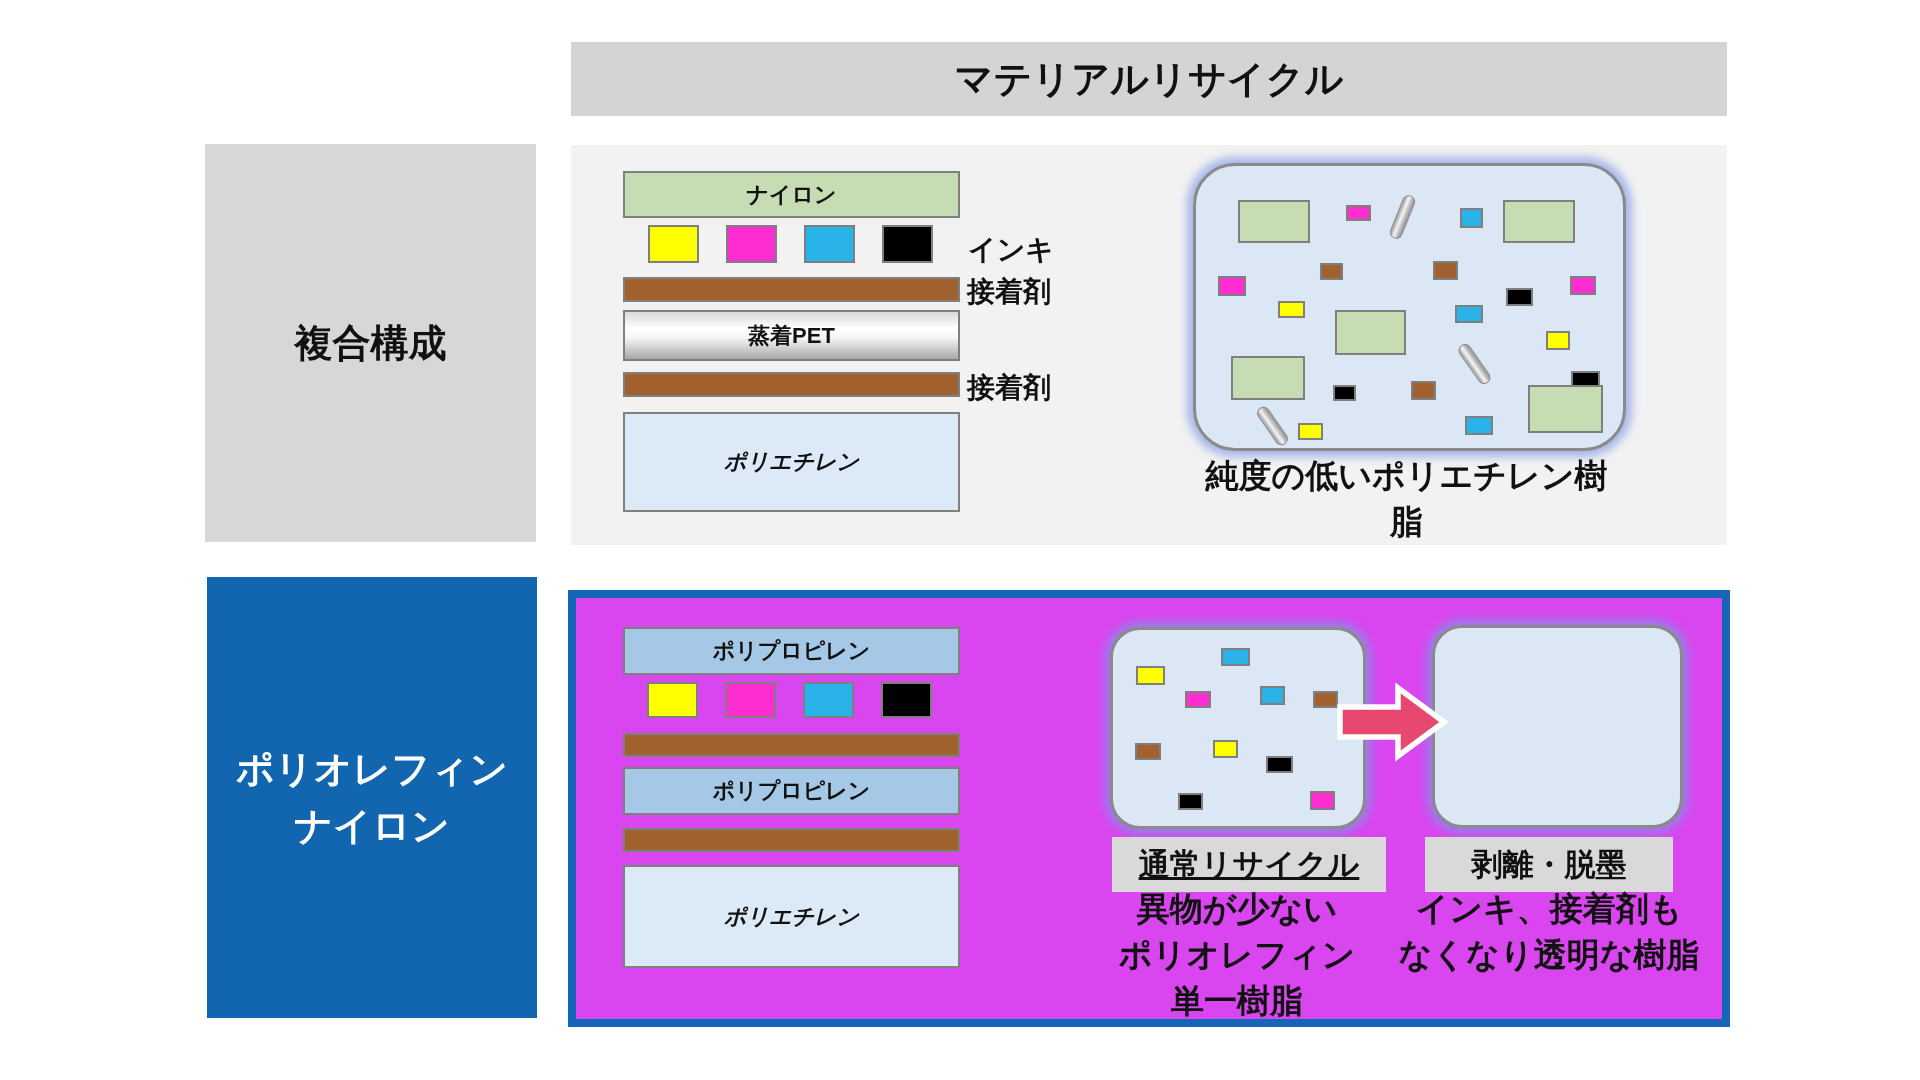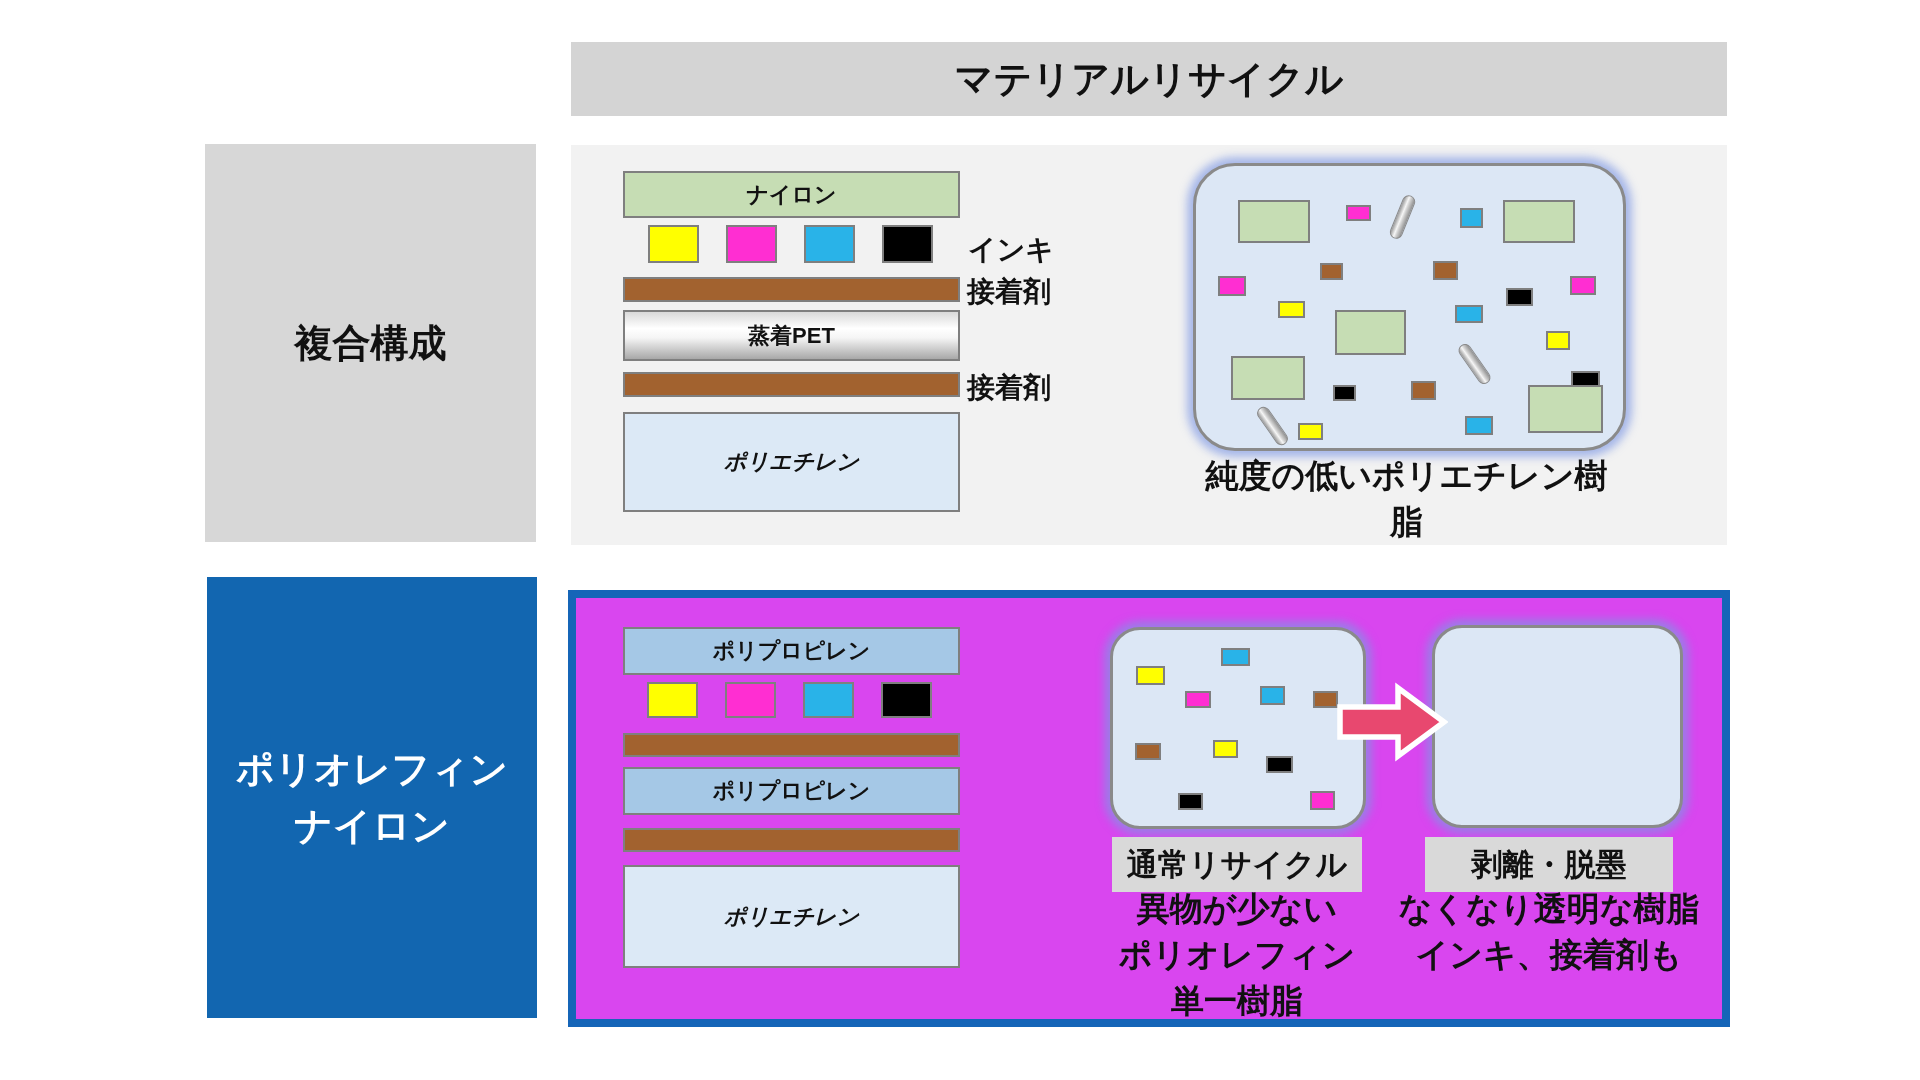--- a/index.html
+++ b/index.html
@@ -155,31 +155,31 @@
       </div>
 
     <div class="arrow-wrap" style="left:760px;top:82px;width:112px;height:84px;">
       <svg width="112" height="84" viewBox="0 0 112 84">
         <polygon points="4,27 62,27 62,8 108,42 62,76 62,57 4,57" fill="#e8486f" stroke="#ffffff" stroke-width="5.5" stroke-linejoin="miter"></polygon>
       </svg>
     </div>
 
     <div class="particle-box small" style="left:856px;top:27px;width:245px;height:197px;"></div>
 
-    <div class="mini-label" style="left:536px;top:239px;width:250px;">
+    <div class="mini-label" style="left:536px;top:239px;width:274px;text-decoration:underline;">
       <span>通常リサイクル</span>
     </div>
     <div class="mini-label" style="left:849px;top:239px;width:248px;">
       <span>剥離・脱墨</span>
     </div>
 
     <div class="caption" style="left:536px;top:288px;width:250px;">
       <div>異物が少ない</div>
       <div>ポリオレフィン</div>
       <div>単一樹脂</div>
     </div>
     <div class="caption" style="left:813px;top:288px;width:320px;">
+      <div>インキ、接着剤も</div>
       <div>なくなり透明な樹脂</div>
-      <div>インキ、接着剤も</div>
     </div>
   </div>
 
 </div>
 
 </body></html>

